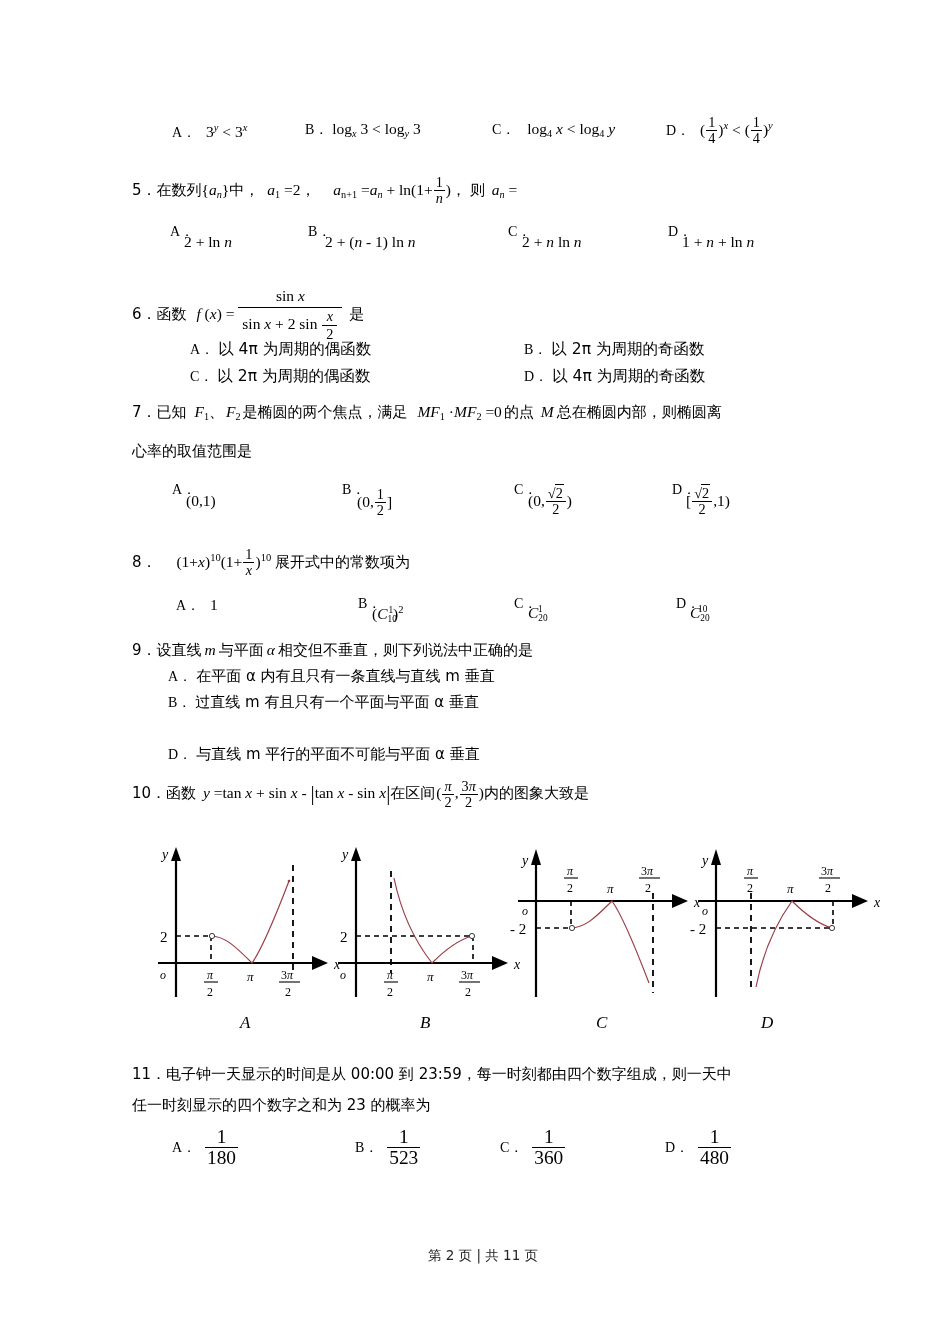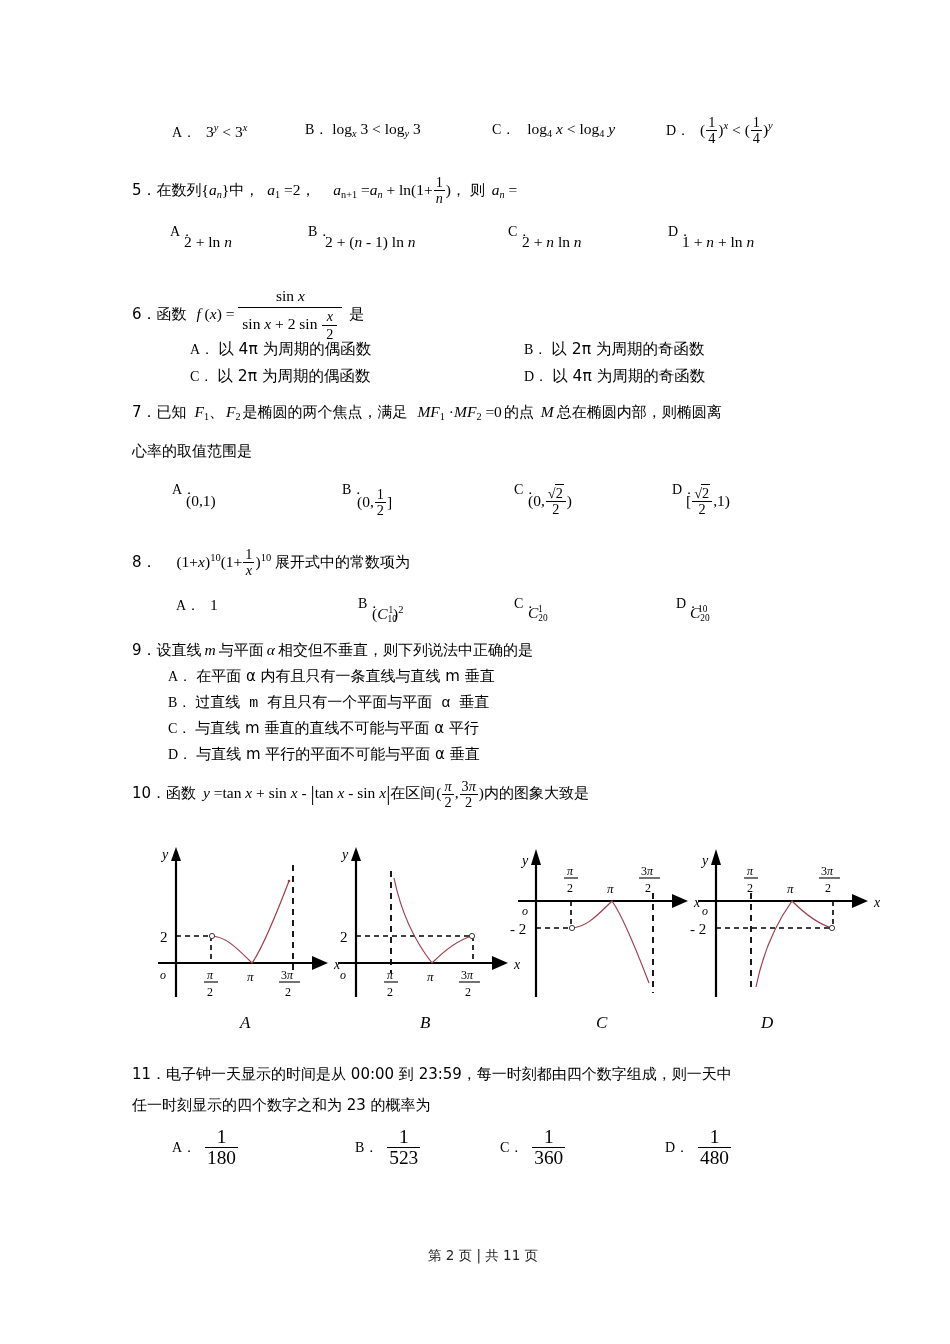--- a/index.html
+++ b/index.html
@@ -181,24 +181,21 @@
   </div>
   <div class="opt-row" style="left:690px; top:604px;"><span class="mi">C</span><sub class="bn" style="font-size:0.6em;">20</sub><sup class="sn" style="font-size:0.6em; margin-left:-1.25em;">10</sup></div>
 
   <div class="q" style="left:132px; top:638px;">
     <span class="cn">9．</span><span class="cn">设直线</span><span class="mi" style="margin:0 3px;">m</span><span class="cn">与平面</span><span class="mi" style="margin:0 3px;">α</span><span class="cn">相交但不垂直，则下列说法中正确的是</span>
   </div>
   <div class="q cn" style="left:168px; top:665px;">
     <span class="opt-lbl">A．</span><span style="margin-left:4px;">在平面 α 内有且只有一条直线与直线 m 垂直</span>
   </div>
   <div class="q cn" style="left:168px; top:691px;">
-    <span class="opt-lbl">B．</span><span style="margin-left:4px;font-family:Liberation Mono, monospace;">过直线 m 有且只有一个平面与平面 α 垂直</span>
-  </div>
-  <div class="q cn" style="left:168px; top:717px;">
-    <span class="opt-lbl">C．</span><span style="margin-left:4px;">与直线 m 垂直的直线不可能与平面 α 平行</span>
+    <span class="opt-lbl">B．</span><span style="margin-left:4px;">过直线 m 有且只有一个平面与平面 α 垂直</span>
   </div>
   <div class="q cn" style="left:168px; top:743px;">
     <span class="opt-lbl">D．</span><span style="margin-left:4px;">与直线 m 平行的平面不可能与平面 α 垂直</span>
   </div>
 
   <div class="q" style="left:132px; top:778px;">
     <span class="cn">10．</span><span class="cn">函数</span>
     <span style="margin-left:3px;"><span class="mi">y</span> <span class="mn">=tan</span> <span class="mi">x</span> <span class="mn">+ sin</span> <span class="mi">x</span> <span class="mn">-</span> <span style="font-size:1.35em; vertical-align:-0.08em;">|</span><span class="mn">tan</span> <span class="mi">x</span> <span class="mn">- sin</span> <span class="mi">x</span><span style="font-size:1.35em; vertical-align:-0.08em;">|</span></span><span class="cn">在区间</span><span style="margin-left:1px;"><span class="mn">(</span><span class="frac"><span class="num"><span class="mi">π</span></span><span class="den"><span class="mn">2</span></span></span><span class="mn">,</span><span class="frac"><span class="num"><span class="mn">3</span><span class="mi">π</span></span><span class="den"><span class="mn">2</span></span></span><span class="mn">)</span></span><span class="cn">内的图象大致是</span>
   </div>
 

